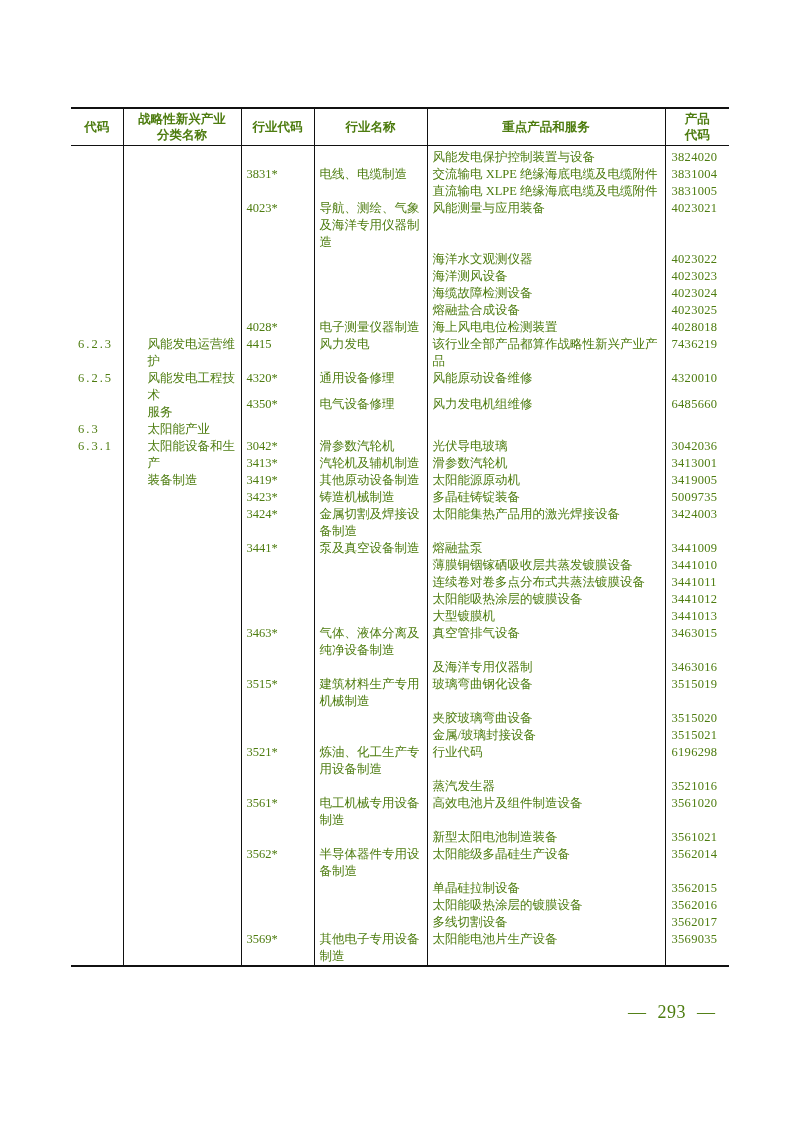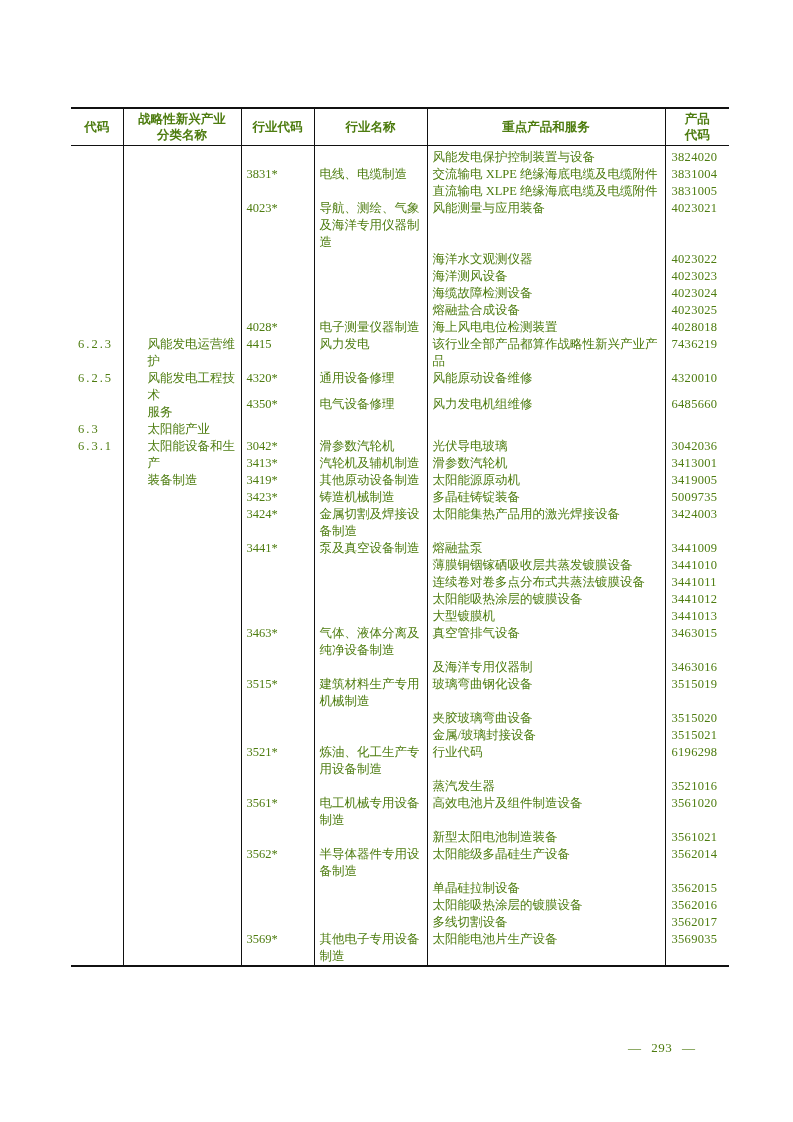--- a/index.html
+++ b/index.html
@@ -46,22 +46,22 @@
   
   .doc-table .c1, .doc-table .c2, .doc-table .c3, .doc-table .c4, .doc-table .c5 {
     border-left: 1px solid #111;
   }
   .doc-table tbody td.c0 { padding-left: 7px; letter-spacing: 2px; }
   .doc-table tbody td.c1 { padding-left: 24px; }
   .doc-table tbody td.c5 { padding-left: 6px; letter-spacing: 0.3px; }
   .page-number {
     position: absolute;
     left: 628px;
-    top: 1040px;
-    font-size: 13px;
+    top: 1002px;
+    font-size: 18px;
     letter-spacing: 0.5px;
     word-spacing: 6px;
     white-space: nowrap;
   }
 </style>
 </head>
 <body>
 
 <div class="page">
 

